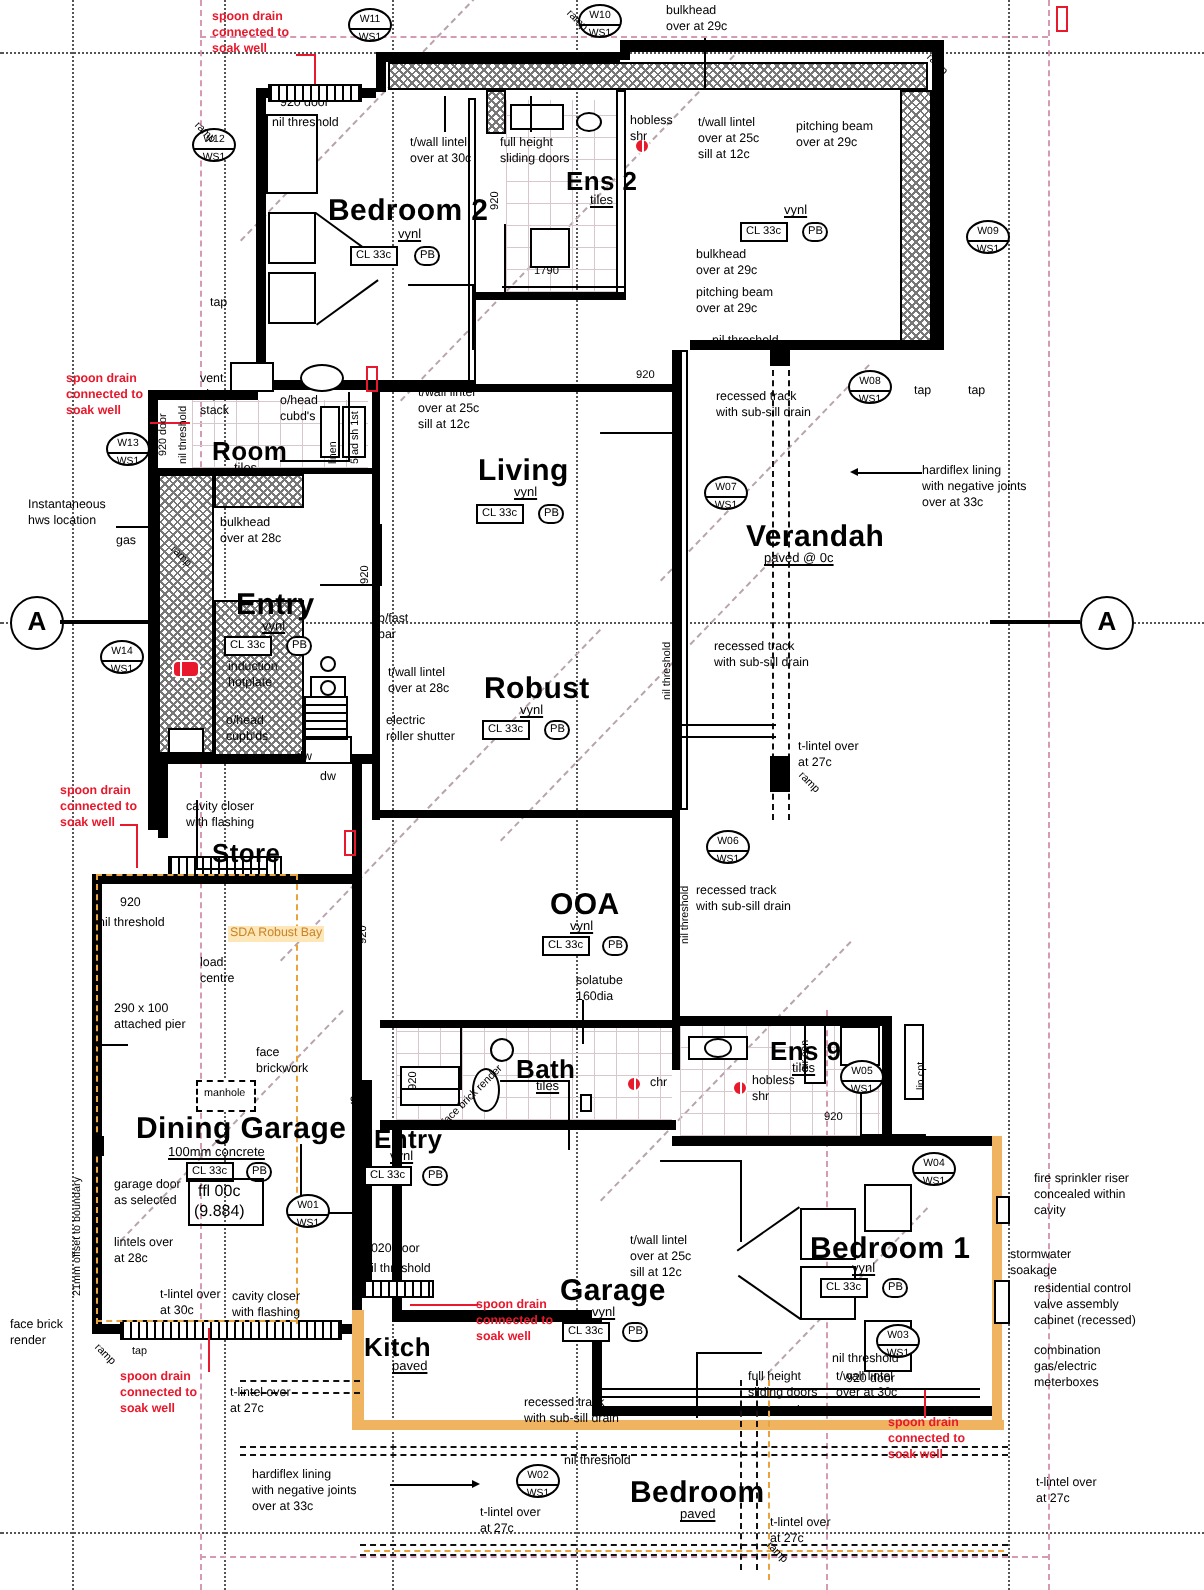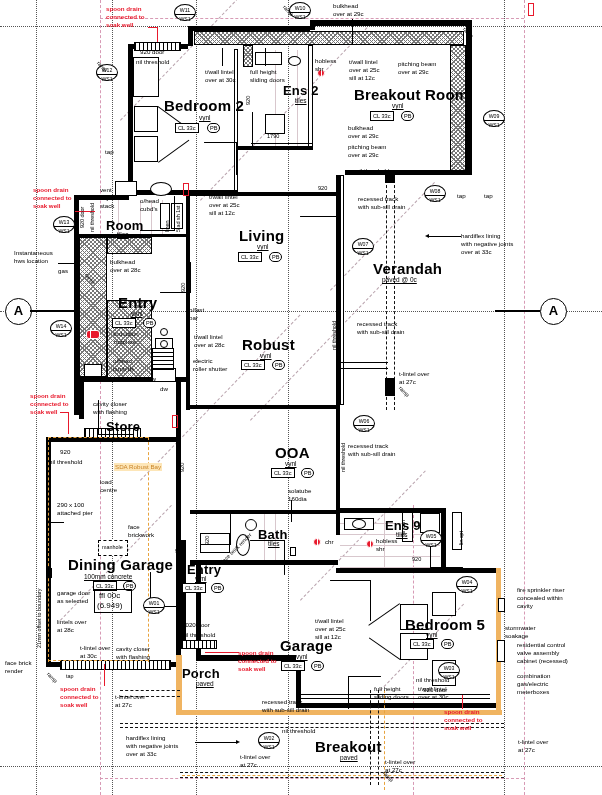--- a/index.html
+++ b/index.html
@@ -357,21 +357,20 @@
   </div>
 
   <div class="room" style="left:164px;top:97px;">Bedroom 2</div>
   <div class="sub" style="left:199px;top:114px;">vynl</div>
   <div class="tag" style="left:175px;top:123px;">CL 33c</div>
   <div class="tagr" style="left:207px;top:123px;">PB</div>
 
   <div class="room sm" style="left:283px;top:83px;">Ens 2</div>
   <div class="sub" style="left:295px;top:97px;">tiles</div>
 
-  <div class="room" style="left:354px;top:86px;">Breakout Room</div>
   <div class="sub" style="left:392px;top:102px;">vynl</div>
   <div class="tag" style="left:370px;top:111px;">CL 33c</div>
   <div class="tagr" style="left:401px;top:111px;">PB</div>
 
   <div class="room sm" style="left:106px;top:218px;">Room</div>
   <div class="sub" style="left:117px;top:231px;">tiles</div>
 
   <div class="room" style="left:239px;top:227px;">Living</div>
   <div class="sub" style="left:257px;top:243px;">vynl</div>
   <div class="tag" style="left:238px;top:252px;">CL 33c</div>
@@ -401,42 +400,42 @@
   <div class="sub" style="left:268px;top:540px;">tiles</div>
 
   <div class="room sm" style="left:385px;top:518px;">Ens 9</div>
   <div class="sub" style="left:396px;top:531px;">tiles</div>
 
   <div class="room" style="left:68px;top:556px;">Dining Garage</div>
   <div class="sub" style="left:84px;top:573px;">100mm concrete</div>
   <div class="tag" style="left:93px;top:581px;">CL 33c</div>
   <div class="tagr" style="left:123px;top:581px;">PB</div>
   <div class="note" style="left:99px;top:592px;font-size:8px;">ffl 00c</div>
-  <div class="note" style="left:97px;top:602px;font-size:8px;">(6.949)</div>
+  <div class="note" style="left:97px;top:602px;font-size:8px;">(9.884)</div>
   <div class="fix" style="left:94px;top:589px;width:38px;height:24px;background:transparent;"></div>
 
   <div class="room sm" style="left:187px;top:562px;">Entry</div>
   <div class="sub" style="left:195px;top:575px;">vynl</div>
   <div class="tag" style="left:182px;top:583px;">CL 33c</div>
   <div class="tagr" style="left:211px;top:583px;">PB</div>
 
   <div class="room" style="left:280px;top:637px;">Garage</div>
   <div class="sub" style="left:296px;top:653px;">vynl</div>
   <div class="tag" style="left:281px;top:661px;">CL 33c</div>
   <div class="tagr" style="left:311px;top:661px;">PB</div>
 
-  <div class="room" style="left:405px;top:616px;">Bedroom 5</div>
+  <div class="room" style="left:405px;top:616px;">Bedroom 1</div>
   <div class="sub" style="left:426px;top:631px;">vynl</div>
   <div class="tag" style="left:410px;top:639px;">CL 33c</div>
   <div class="tagr" style="left:441px;top:639px;">PB</div>
 
-  <div class="room sm" style="left:182px;top:666px;">Porch</div>
+  <div class="room sm" style="left:182px;top:666px;">Kitch</div>
   <div class="sub" style="left:196px;top:680px;">paved</div>
 
-  <div class="room" style="left:315px;top:738px;">Breakout</div>
+  <div class="room" style="left:315px;top:738px;">Bedroom</div>
   <div class="sub" style="left:340px;top:754px;">paved</div>
 
   <div class="note red" style="left:106px;top:5px;">
     <div>spoon drain</div>
     <div>connected to</div>
     <div>soak well</div>
   </div>
   <div class="lead red" style="left:157px;top:27px;width:1px;height:18px;"></div>
   <div class="lead red" style="left:148px;top:27px;width:10px;height:1px;"></div>
 

